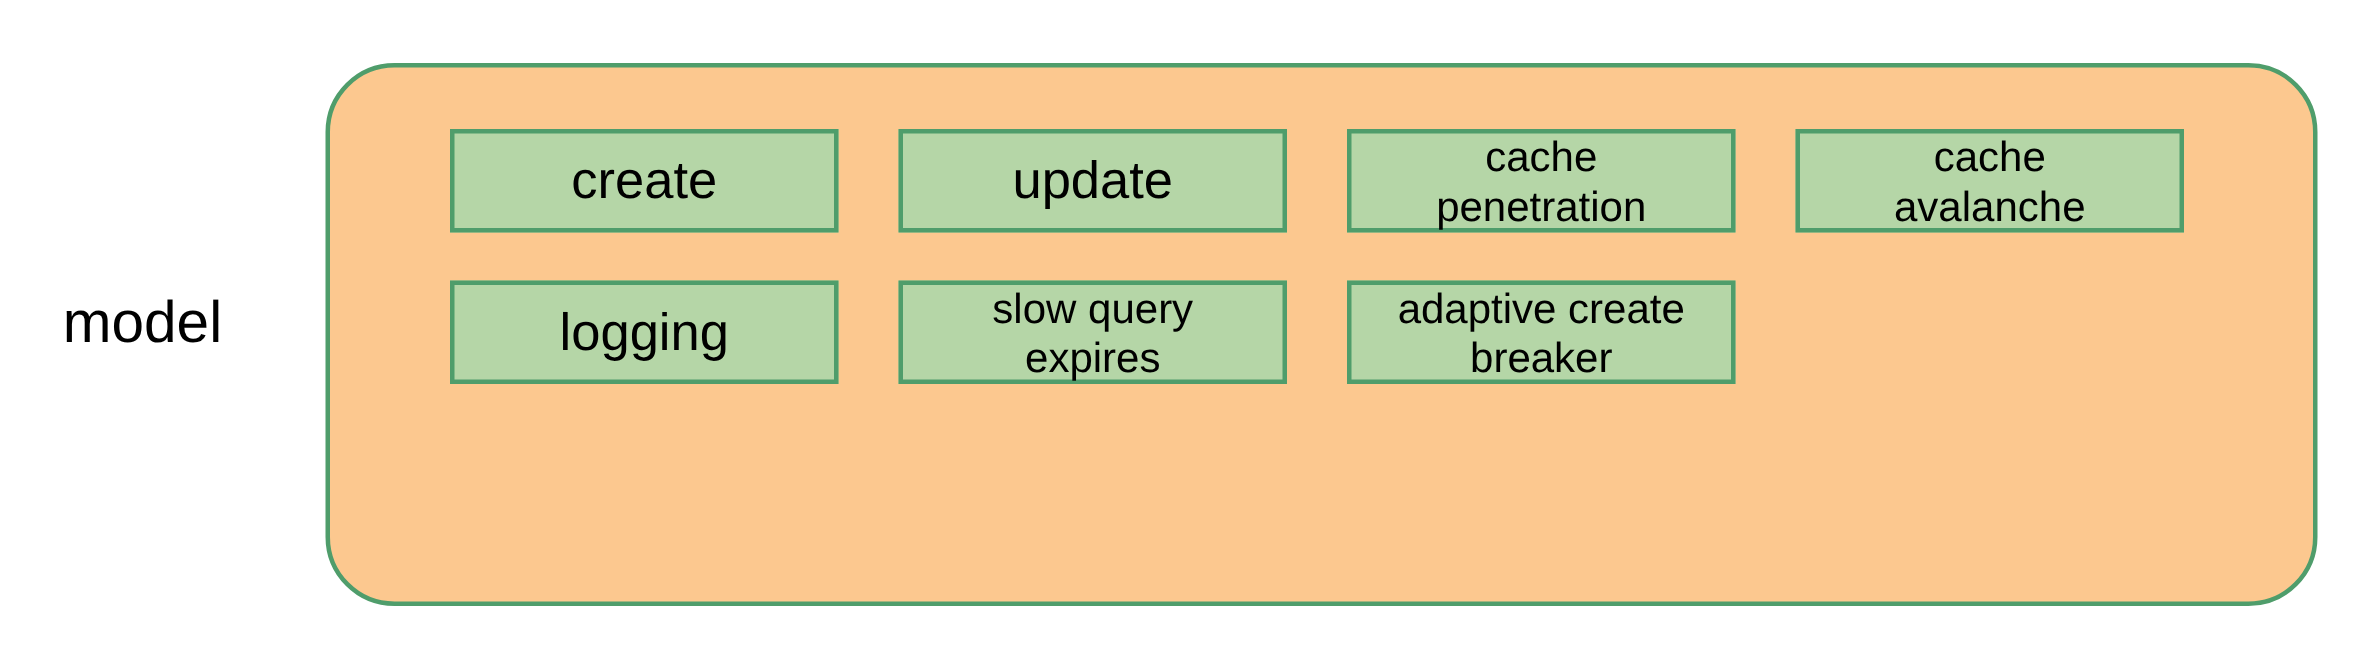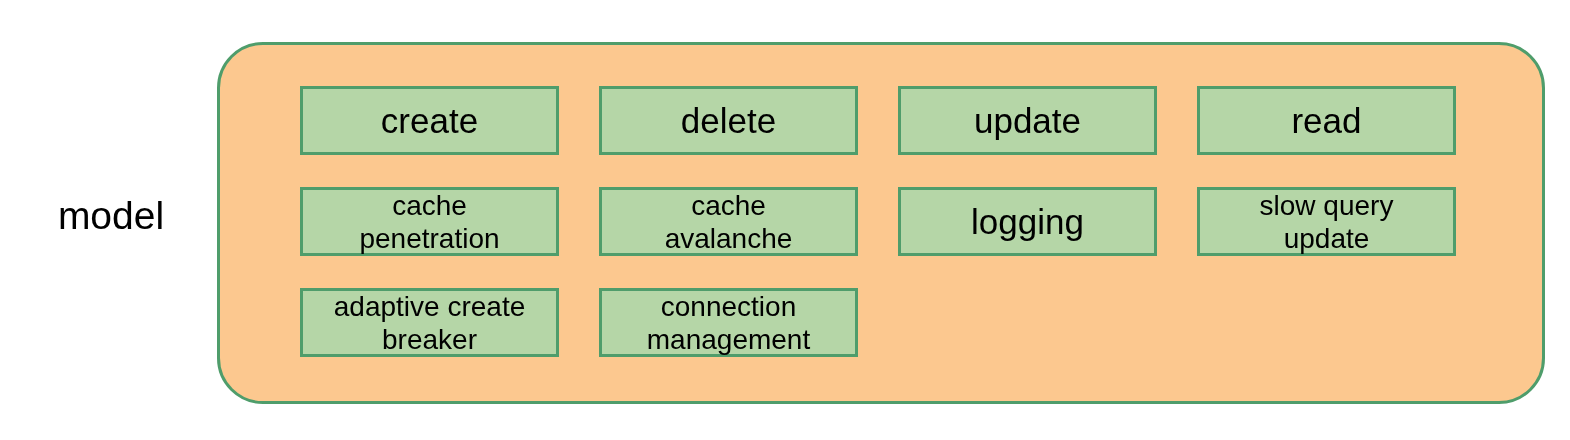--- a/index.html
+++ b/index.html
@@ -15,21 +15,21 @@
     overflow: hidden;
   }
   #diagram-root {
     position: absolute;
     left: 0; top: 0;
     width: 1570px;
     height: 440px;
   }
   .model-label {
     position: absolute;
-    left: 16px;
+    left: 0;
     top: 193px;
     width: 190px;
     text-align: center;
     font-size: 39px;
     line-height: 46px;
     color: #000000;
     white-space: nowrap;
   }
   .model-container {
     position: absolute;
@@ -86,48 +86,38 @@
   <div class="model-label">model</div>
 
   <div class="model-container"></div>
 
   <div class="grid">
 
     <div class="cell size-lg">
       <span class="cell-label">create</span>
     </div>
     <div class="cell size-lg">
-      <span class="cell-label">delete</span>
-    </div>
-    <div class="cell size-lg">
       <span class="cell-label">update</span>
-    </div>
-    <div class="cell size-lg">
-      <span class="cell-label">read</span>
     </div>
 
     <div class="cell size-sm">
       <span class="cell-label">cache
 penetration</span>
     </div>
     <div class="cell size-sm">
       <span class="cell-label">cache
 avalanche</span>
     </div>
 
     <div class="cell size-lg">
       <span class="cell-label">logging</span>
     </div>
     <div class="cell size-sm">
       <span class="cell-label">slow query
-update</span>
+expires</span>
     </div>
     <div class="cell size-sm">
       <span class="cell-label">adaptive create
 breaker</span>
-    </div>
-    <div class="cell size-sm">
-      <span class="cell-label">connection
-management</span>
     </div>
 
   </div>
 </div>
 
 </body></html>

